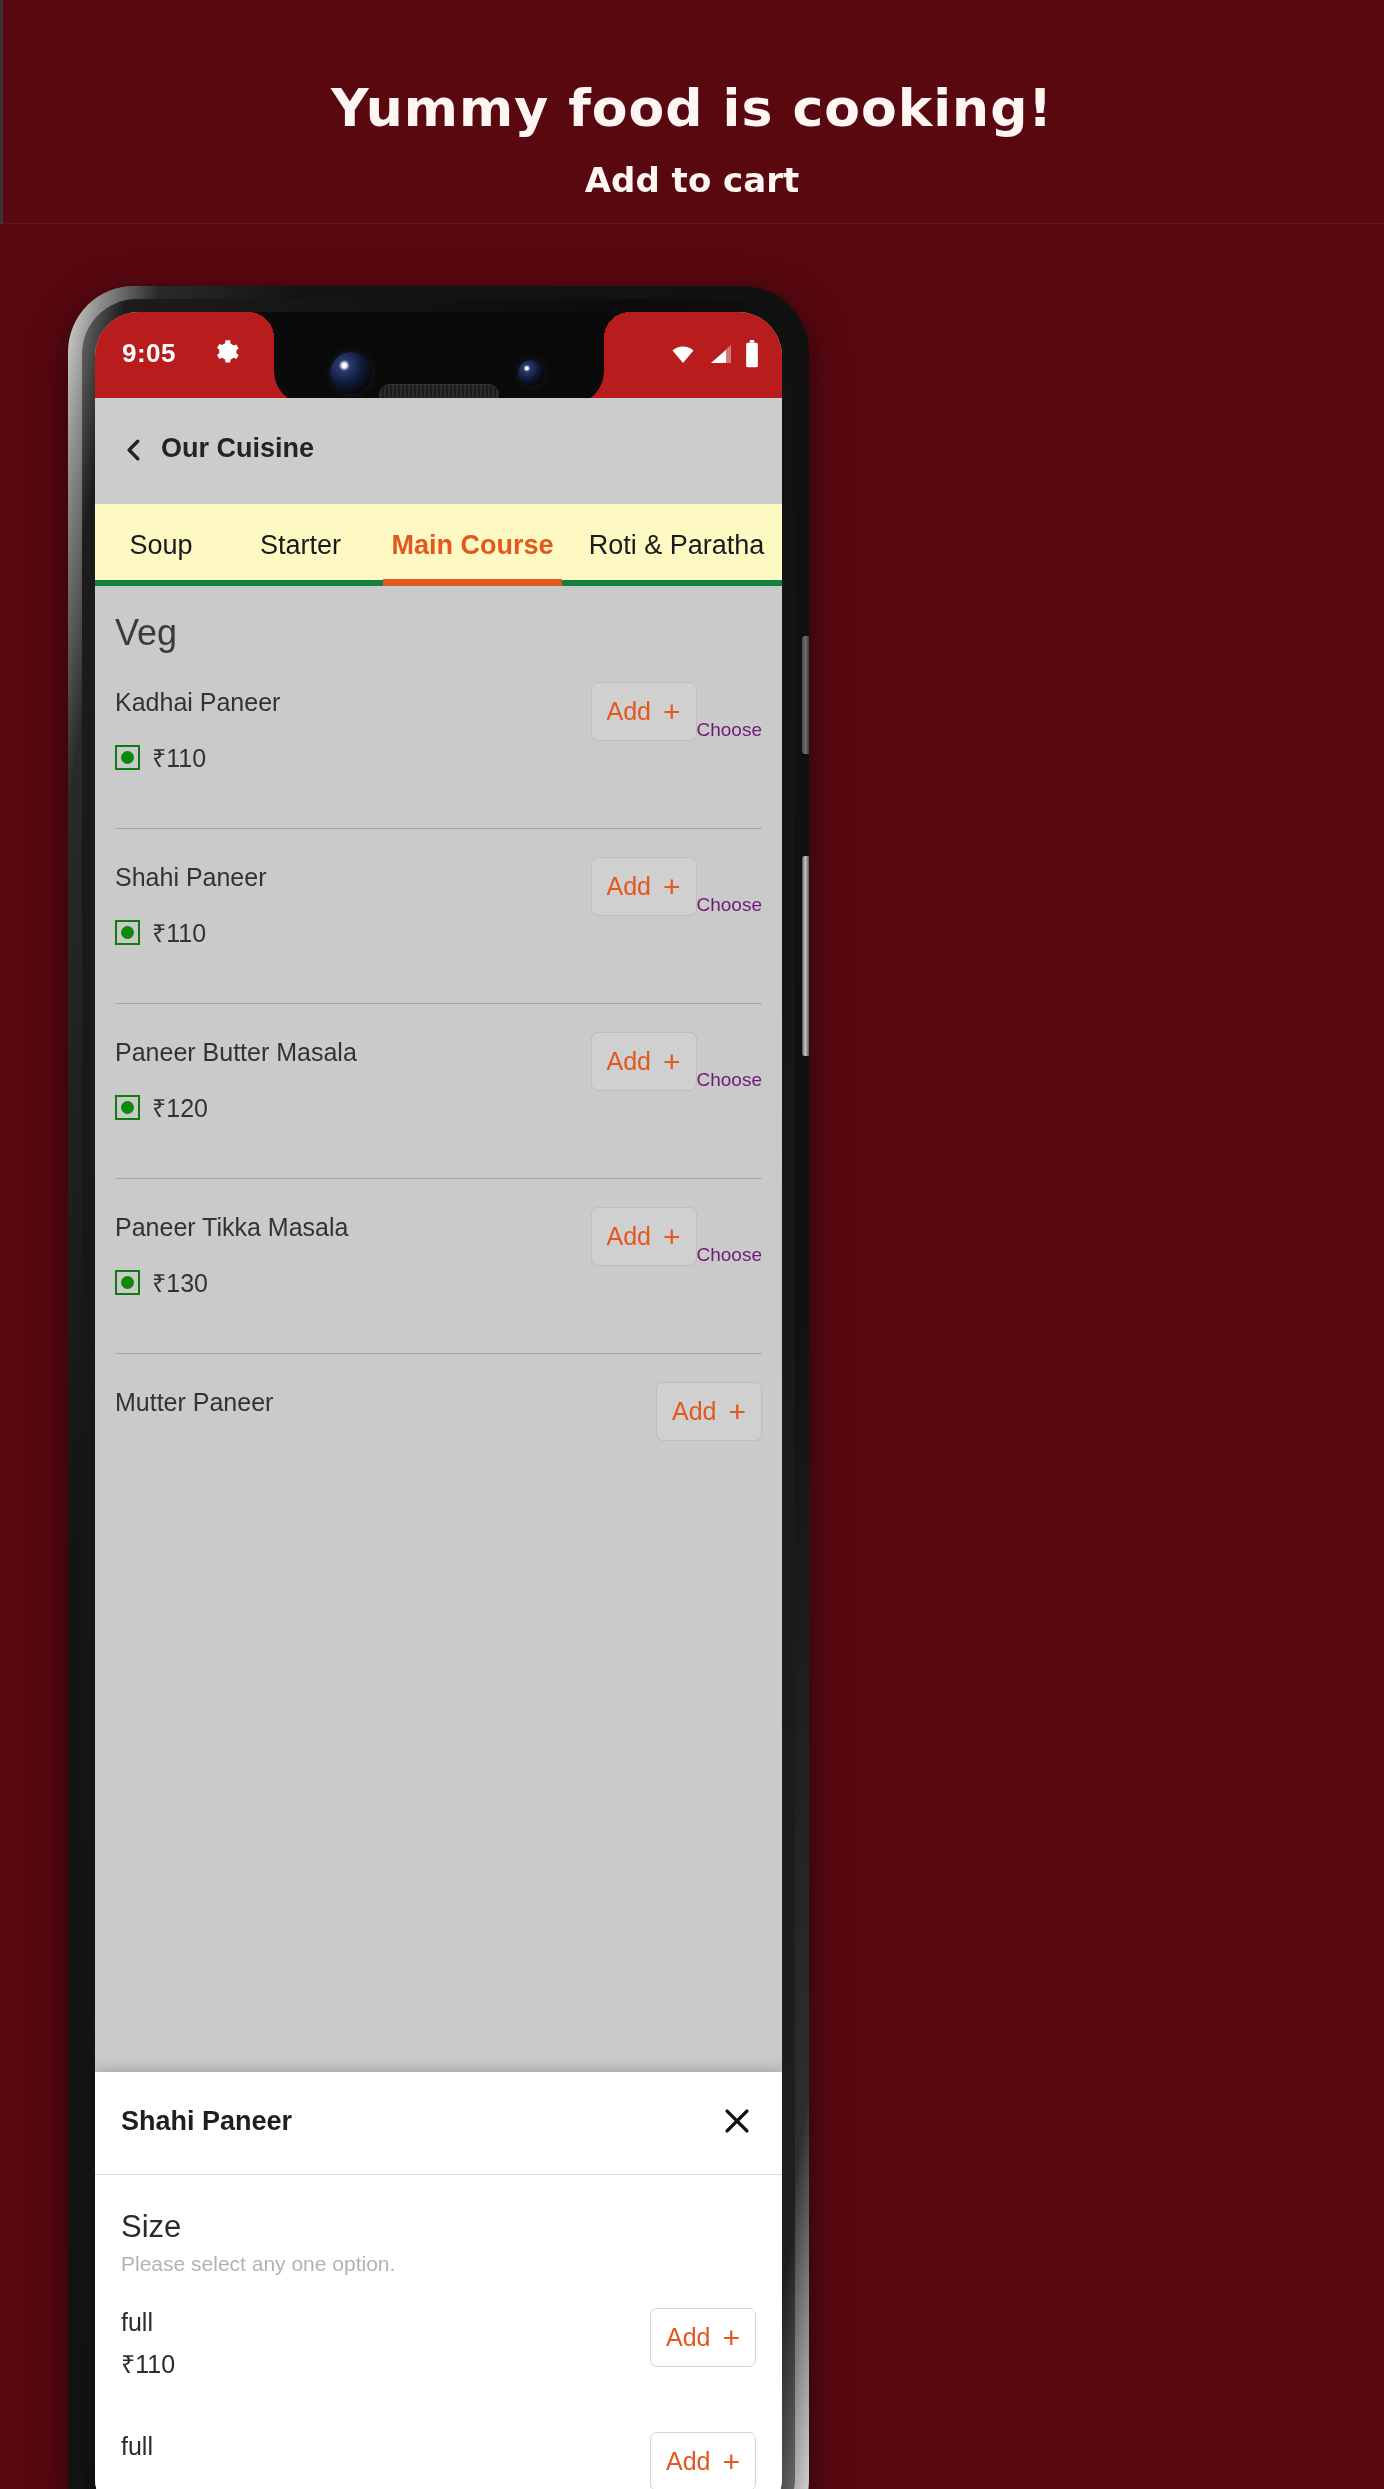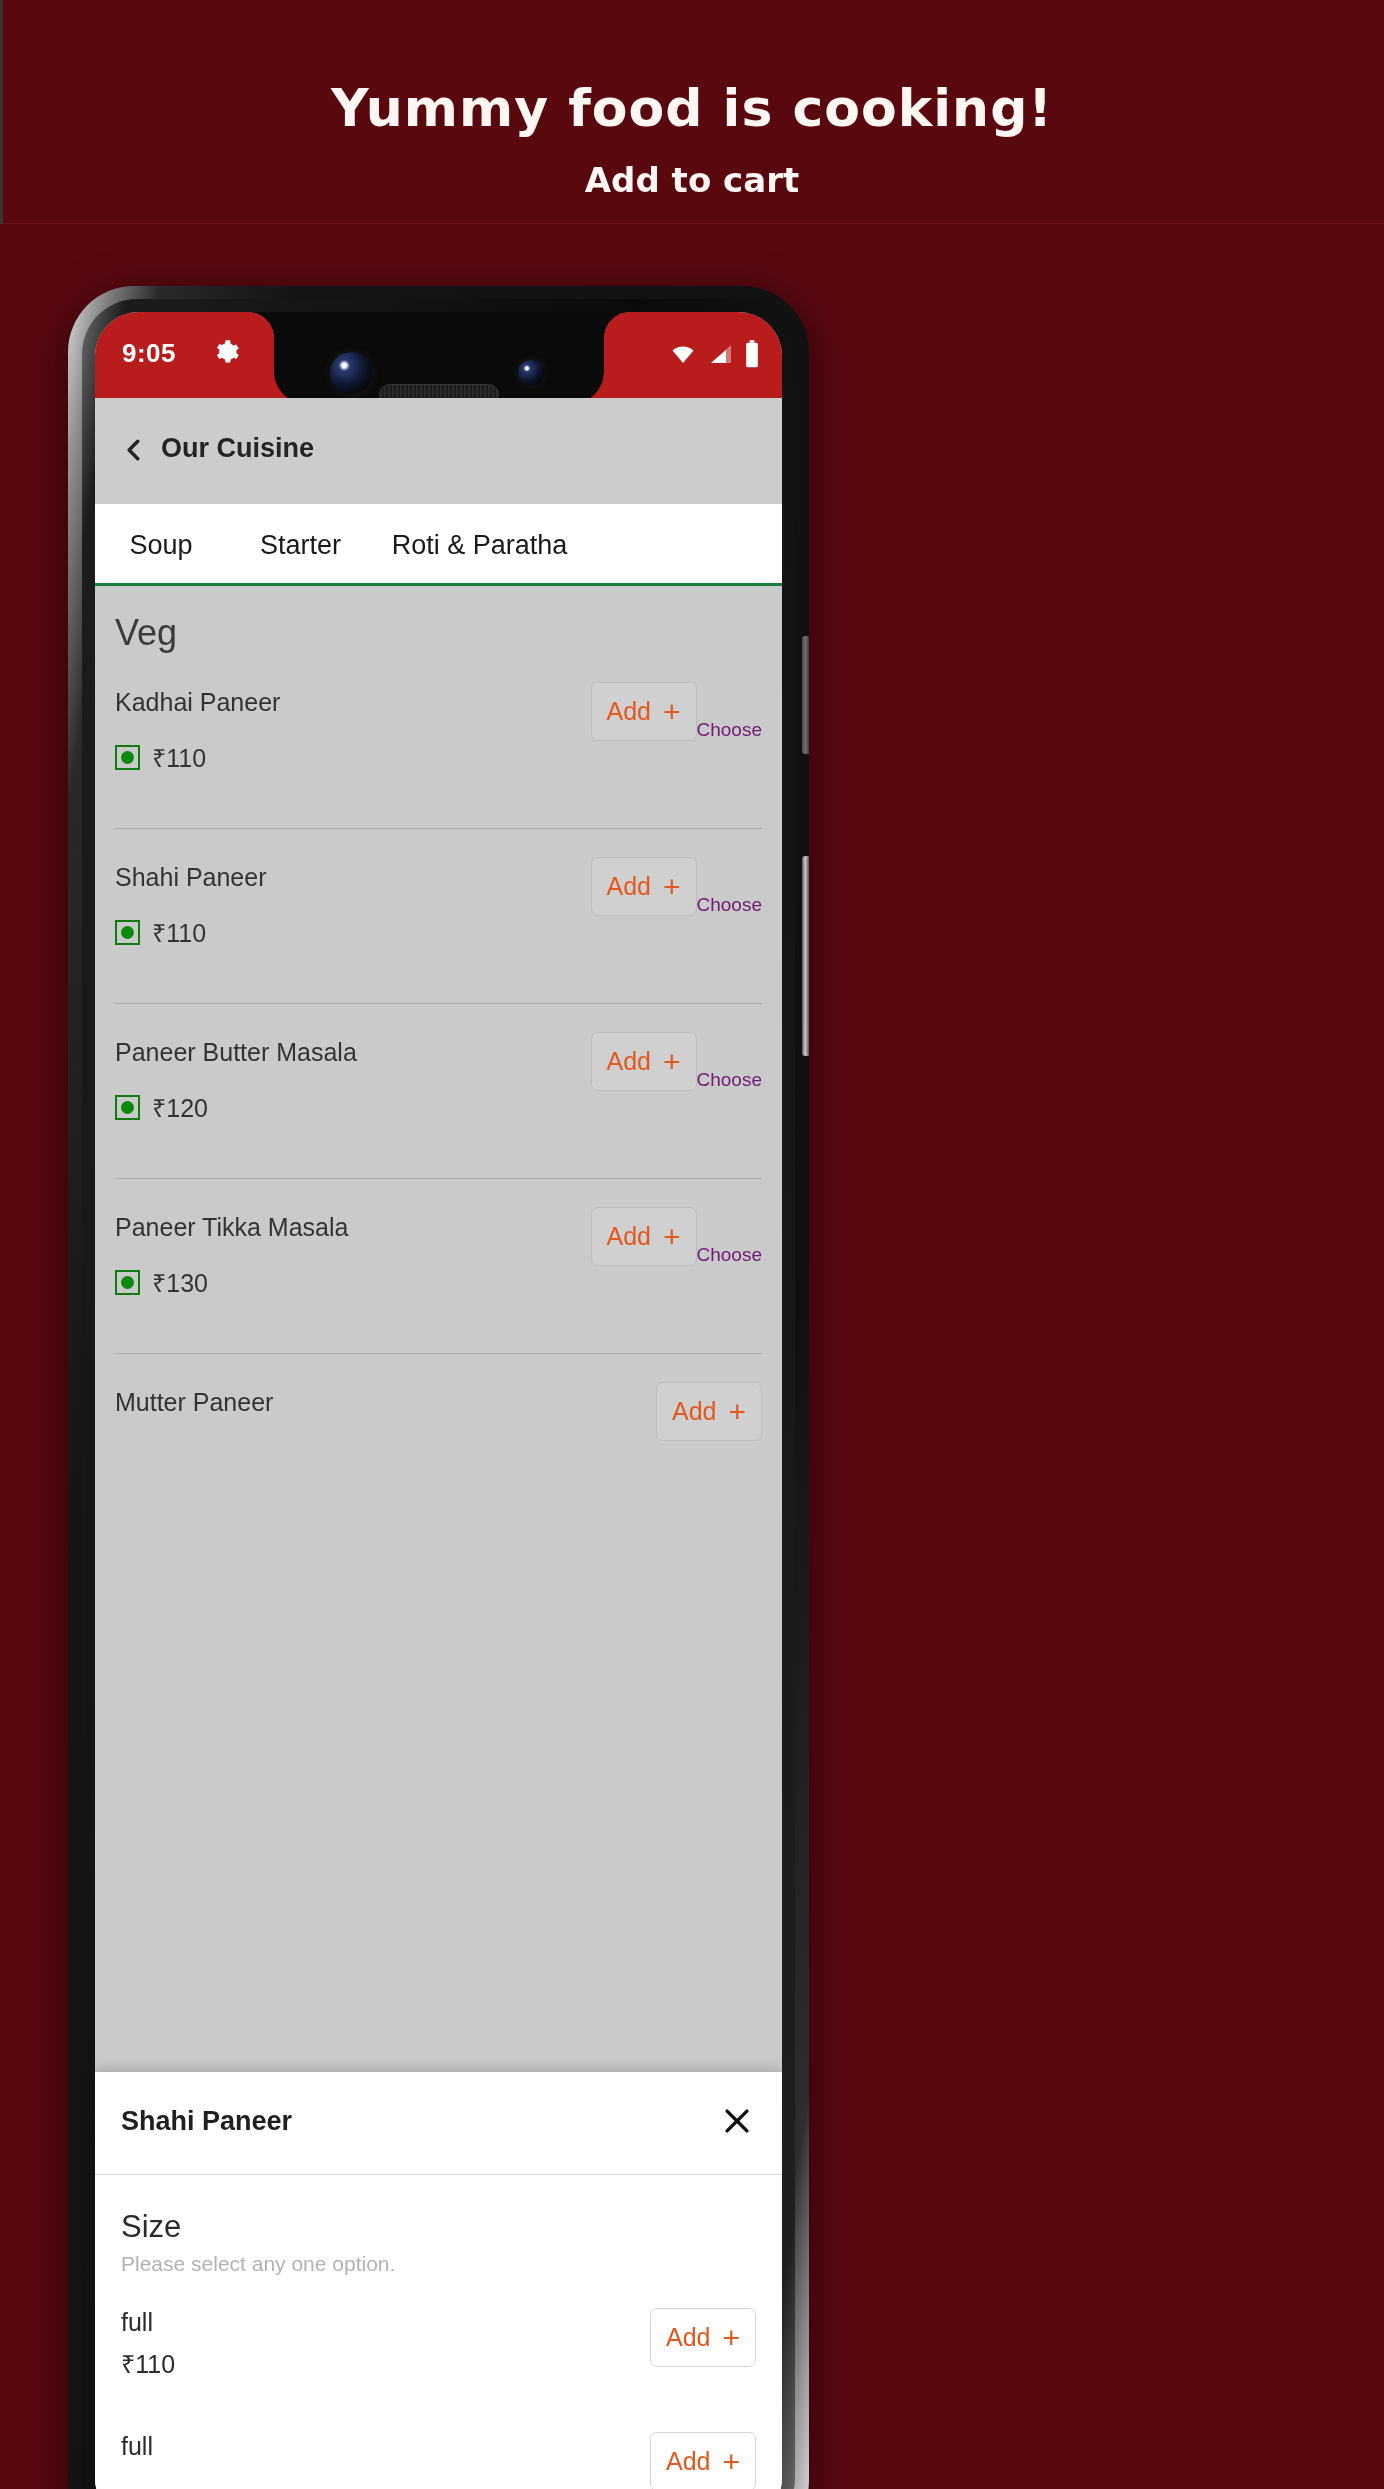--- a/index.html
+++ b/index.html
@@ -116,23 +116,23 @@
   }
   .back-chevron { position:absolute; left:26px; top:36px; }
   .appbar-title {
     position:absolute; left:66px; top:35px;
     font-size:27px; font-weight:bold; color:#242424;
   }
 
   
   .tabs {
     position:absolute; top:192px; left:0; width:687px; height:82px;
-    background:#ffffff;
+    background:#fef9c3;
     display:flex; align-items:flex-start;
-    border-bottom:3px solid #15803d;
+    border-bottom:6px solid #15803d;
   }
   .tab {
     position:relative; height:82px;
     display:flex; align-items:center; justify-content:center;
     font-size:27px; color:#1a1a1a; white-space:nowrap;
   }
   .tab-0 { width:132px; }
   .tab-1 { width:147px;text-align:right; }
   .tab-2 { width:197px; color:#e2581f; font-weight:bold; }
   .tab-3 { width:211px; }
@@ -278,20 +278,24 @@
       <div class="appbar-title">Our Cuisine</div>
     </div>
 
     <div class="tabs">
       <div class="tab tab-0">
         <span>Soup</span>
       </div>
       <div class="tab tab-1">
         <span>Starter</span>
       </div>
+      <div class="tab tab-2">
+        <span>Main Course</span>
+        <div class="tab-active-bar"></div>
+      </div>
       <div class="tab tab-3">
         <span>Roti &amp; Paratha</span>
       </div>
     </div>
 
     <div class="list">
       <div class="section-head">Veg</div>
 
       <div class="item">
         <div class="item-name">Kadhai Paneer</div>

